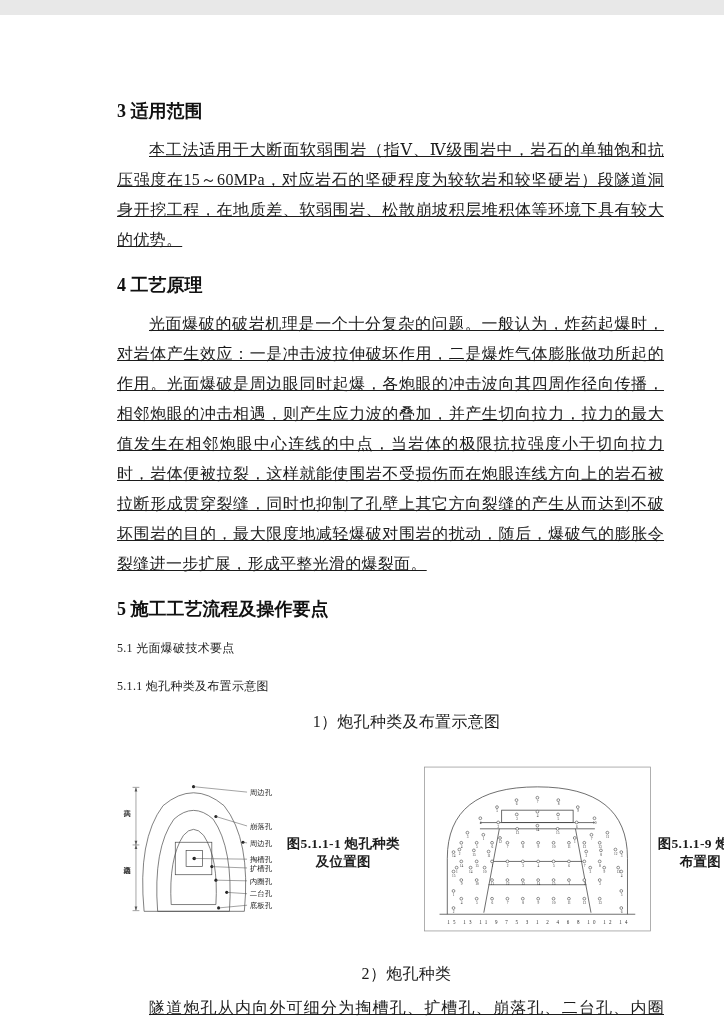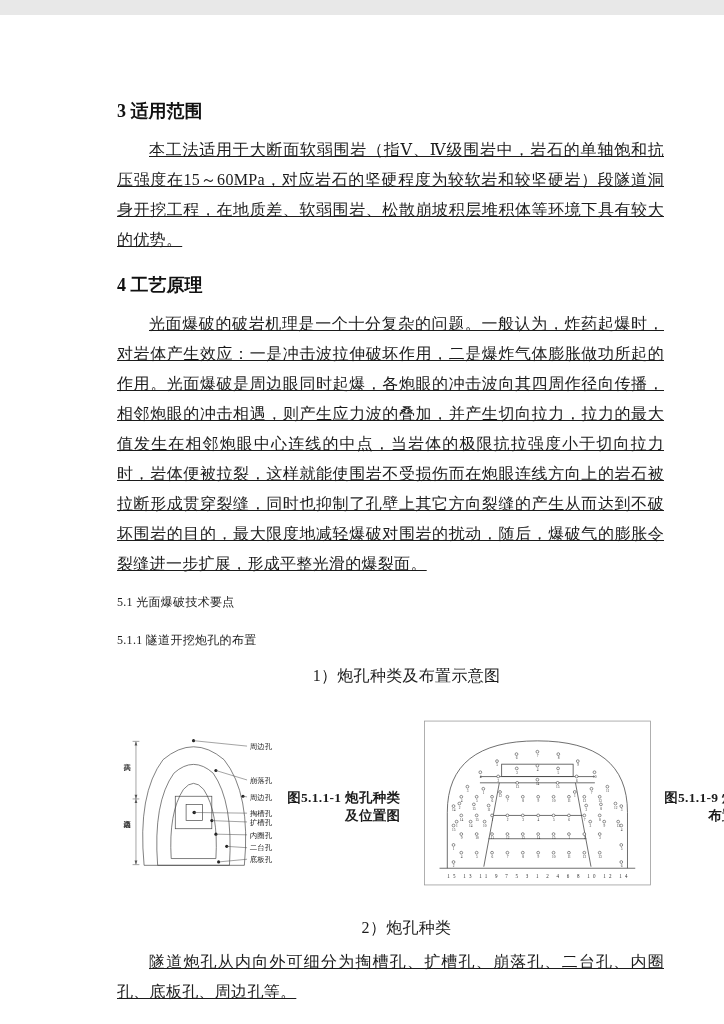--- a/index.html
+++ b/index.html
@@ -20,36 +20,37 @@
   p.sub{
     font-size:12px;line-height:30px;margin:8px 0 6px 0;letter-spacing:0.3px;
   }
   p.item{
     font-size:16px;line-height:30px;margin:4px 0 4px 0;text-indent:2em;letter-spacing:0.3px;text-align:center;
   }
   .figures{display:flex;gap:24px;align-items:flex-start;margin:6px 0 2px 0;}
   .fig{display:flex;align-items:center;}
   .fig svg text{font-family:"Liberation Serif","DejaVu Serif",serif;}
   .caption{
-    font-size:13.5px;font-weight:bold;margin-top:7px;text-align:right;letter-spacing:0.3px;
+    font-size:13.5px;font-weight:bold;margin-top:7px;text-align:center;letter-spacing:0.3px;
   }
 </style>
 </head>
 <body>
 
 <div class="page">
 
   <h2 class="sec">3 适用范围</h2>
   <p class="body">本工法适用于大断面软弱围岩（指Ⅴ、Ⅳ级围岩中，岩石的单轴饱和抗压强度在15～60MPa，对应岩石的坚硬程度为较软岩和较坚硬岩）段隧道洞身开挖工程，在地质差、软弱围岩、松散崩坡积层堆积体等环境下具有较大的优势。</p>
 
   <h2 class="sec">4 工艺原理</h2>
   <p class="body">光面爆破的破岩机理是一个十分复杂的问题。一般认为，炸药起爆时，对岩体产生效应：一是冲击波拉伸破坏作用，二是爆炸气体膨胀做功所起的作用。光面爆破是周边眼同时起爆，各炮眼的冲击波向其四周作径向传播，相邻炮眼的冲击相遇，则产生应力波的叠加，并产生切向拉力，拉力的最大值发生在相邻炮眼中心连线的中点，当岩体的极限抗拉强度小于切向拉力时，岩体便被拉裂，这样就能使围岩不受损伤而在炮眼连线方向上的岩石被拉断形成贯穿裂缝，同时也抑制了孔壁上其它方向裂缝的产生从而达到不破坏围岩的目的，最大限度地减轻爆破对围岩的扰动，随后，爆破气的膨胀令裂缝进一步扩展，形成平整光滑的爆裂面。</p>
 
+  <h2 class="sec">5 施工工艺流程及操作要点</h2>
   <p class="sub">5.1 光面爆破技术要点</p>
-  <p class="sub">5.1.1 隧道开挖炮孔的布置</p>
+  <p class="sub">5.1.1 炮孔种类及布置示意图</p>
   <p class="item">1）炮孔种类及布置示意图</p>
 
   <div class="figures">
 
     <div class="fig">
       <svg width="250" height="212" viewBox="0 0 250 212">
 
         <g fill="none" stroke="#444" stroke-width="1">
           <path d="M40,198 Q30,92 68,42 Q113,4 158,42 Q198,92 188,198 Z"></path>
           <path d="M60,198 Q53,105 84,62 Q113,36 142,62 Q172,105 166,198 Z"></path>

